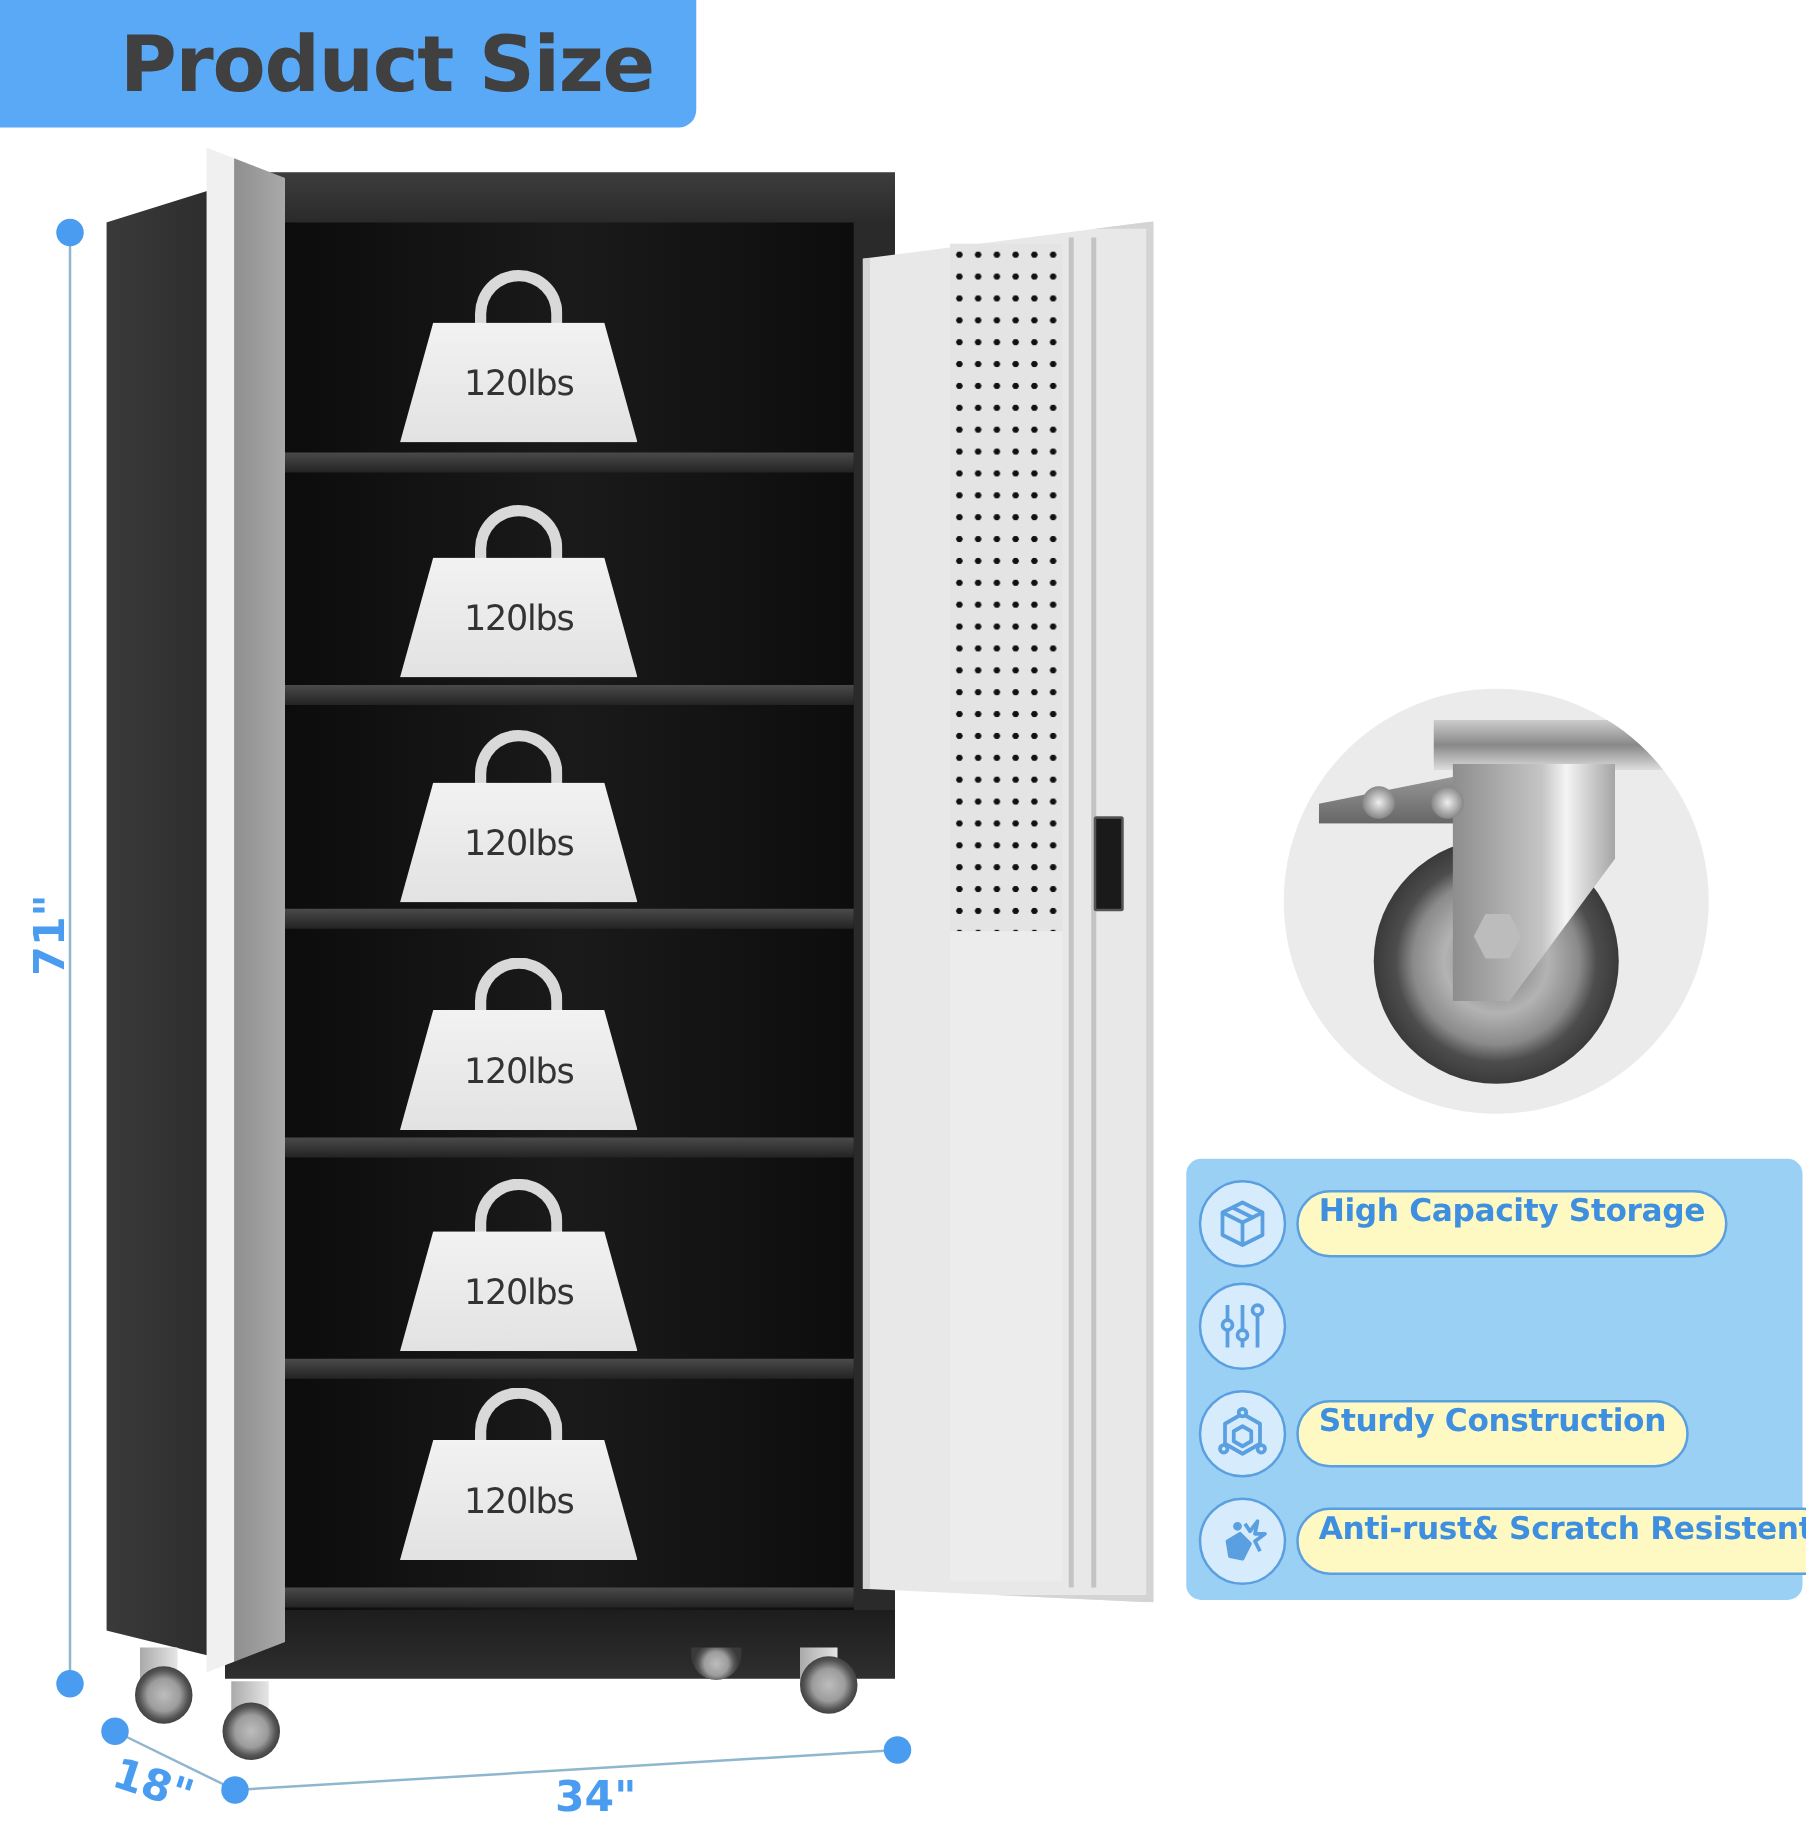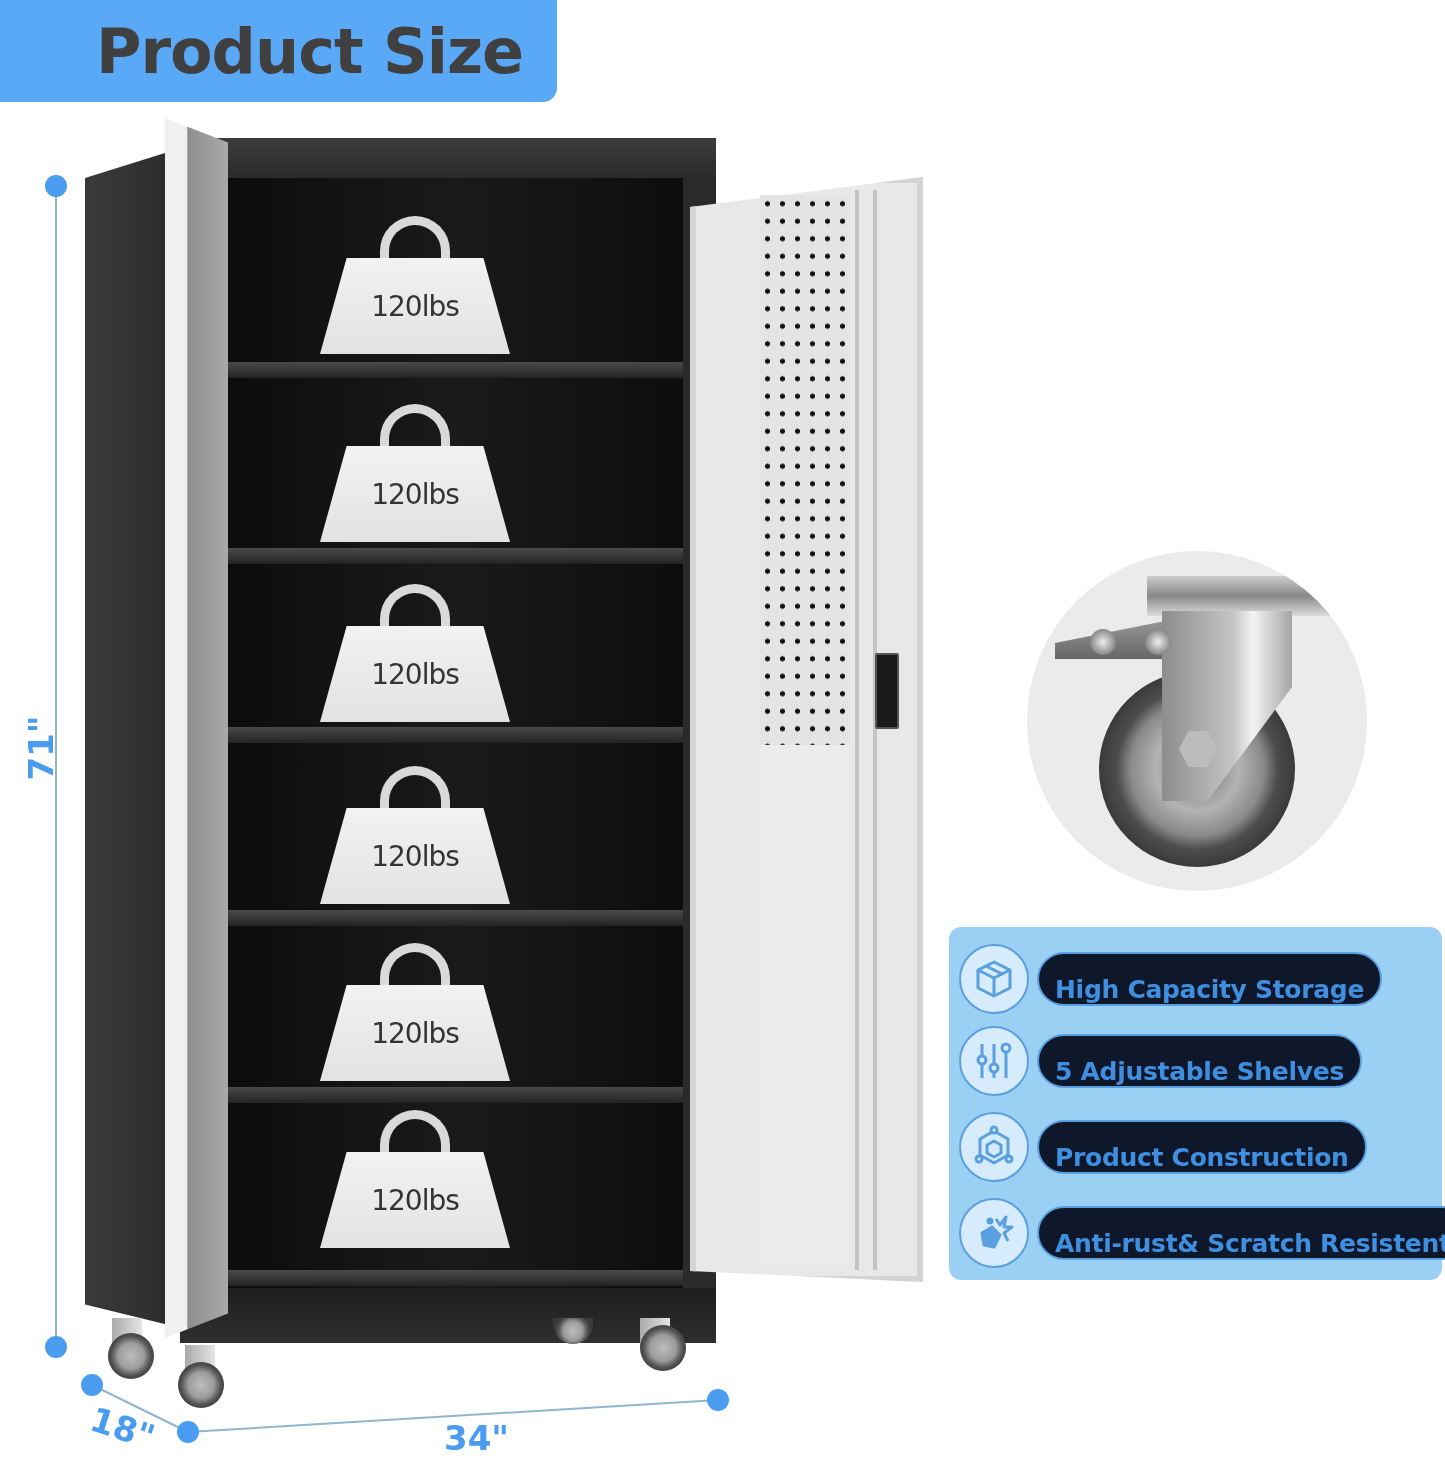--- a/index.html
+++ b/index.html
@@ -44,21 +44,21 @@
   .detail-bracket { position: absolute; left: 135px; top: 60px; width: 130px; height: 190px; background: linear-gradient(90deg,#8d8d8d,#c5c5c5 55%,#f4f4f4 70%,#a5a5a5); clip-path: polygon(0 0,100% 0,100% 40%,35% 100%,0 100%); }
   .detail-plate { position: absolute; left: 120px; top: 25px; width: 230px; height: 40px; background: linear-gradient(#ccc,#888 50%,#ddd); }
   .detail-brake { position: absolute; left: 28px; top: 68px; width: 120px; height: 40px; background: linear-gradient(#999,#666); clip-path: polygon(0 60%,100% 0,100% 100%,0 100%); }
   .detail-bolt { position: absolute; width: 26px; height: 26px; border-radius: 50%; background: radial-gradient(circle,#eee,#888 70%,#444); }
   .detail-hex { position: absolute; left: 152px; top: 180px; width: 38px; height: 36px; background: #bcbcbc; clip-path: polygon(25% 0,75% 0,100% 50%,75% 100%,25% 100%,0 50%); }
 
   
   .features { position: absolute; left: 949px; top: 927px; width: 493px; height: 353px; background: #9bd0f5; border-radius: 12px; }
   .feature-row { position: absolute; left: 10px; height: 72px; display: flex; align-items: center; }
   .feature-icon { width: 70px; height: 70px; border-radius: 50%; border: 2px solid #5a9fe0; background: #d6ecfc; display: flex; align-items: center; justify-content: center; }
-  .feature-pill { margin-left: 8px; height: 54px; border: 2px solid #5a9fe0; border-radius: 27px; background: #0f172a; display: flex; align-items: flex-end; padding: 0 16px; }
+  .feature-pill { margin-left: 8px; height: 54px; border: 2px solid #5a9fe0; border-radius: 27px; background: #fef9c3; display: flex; align-items: flex-start; padding: 0 16px; }
   .feature-pill span { color: #3f8fe0; font-weight: bold; font-size: 25px; white-space: nowrap; letter-spacing: -0.3px; }
 </style>
 </head>
 <body>
 
 <div class="title-banner">
   <span>Product Size</span>
 </div>
 
 <svg class="lines" width="1445" height="1457">
@@ -172,36 +172,33 @@
     <div class="feature-icon">
       <svg width="42" height="42" viewBox="0 0 42 42" fill="none" stroke="#5a9fe0" stroke-width="3">
           <line x1="9" y1="4" x2="9" y2="38"></line>
           <circle cx="9" cy="20" r="4" fill="#d6ecfc"></circle>
           <line x1="21" y1="4" x2="21" y2="38"></line>
           <circle cx="21" cy="28" r="4" fill="#d6ecfc"></circle>
           <line x1="33" y1="10" x2="33" y2="38"></line>
           <circle cx="33" cy="8" r="4" fill="#d6ecfc"></circle>
         </svg>
     </div>
-    <div class="feature-pill">
-        <span>5 Adjustable Shelves</span>
-      </div>
   </div>
   <div class="feature-row" style="top:184px">
     <div class="feature-icon">
       <svg width="44" height="44" viewBox="0 0 44 44" fill="none" stroke="#5a9fe0" stroke-width="3" stroke-linejoin="round">
           <path d="M22 6 L36 14 L36 30 L22 38 L8 30 L8 14 Z"></path>
           <path d="M22 16 L29 20 L29 28 L22 32 L15 28 L15 20 Z"></path>
           <circle cx="22" cy="5" r="3" fill="#d6ecfc"></circle>
           <circle cx="7" cy="34" r="3" fill="#d6ecfc"></circle>
           <circle cx="37" cy="34" r="3" fill="#d6ecfc"></circle>
         </svg>
     </div>
     <div class="feature-pill">
-        <span>Product Construction</span>
+        <span>Sturdy Construction</span>
       </div>
   </div>
   <div class="feature-row" style="top:270px">
     <div class="feature-icon">
       <svg width="44" height="44" viewBox="0 0 44 44" fill="none" stroke="#5a9fe0" stroke-width="3" stroke-linejoin="round">
           <path d="M10 22 L20 16 L28 24 L22 36 L12 34 Z" fill="#5a9fe0"></path>
           <path d="M24 8 L28 14 L34 6 L32 16 L40 16 L32 22 L36 30"></path>
           <circle cx="18" cy="10" r="2" fill="#5a9fe0"></circle>
         </svg>
     </div>

